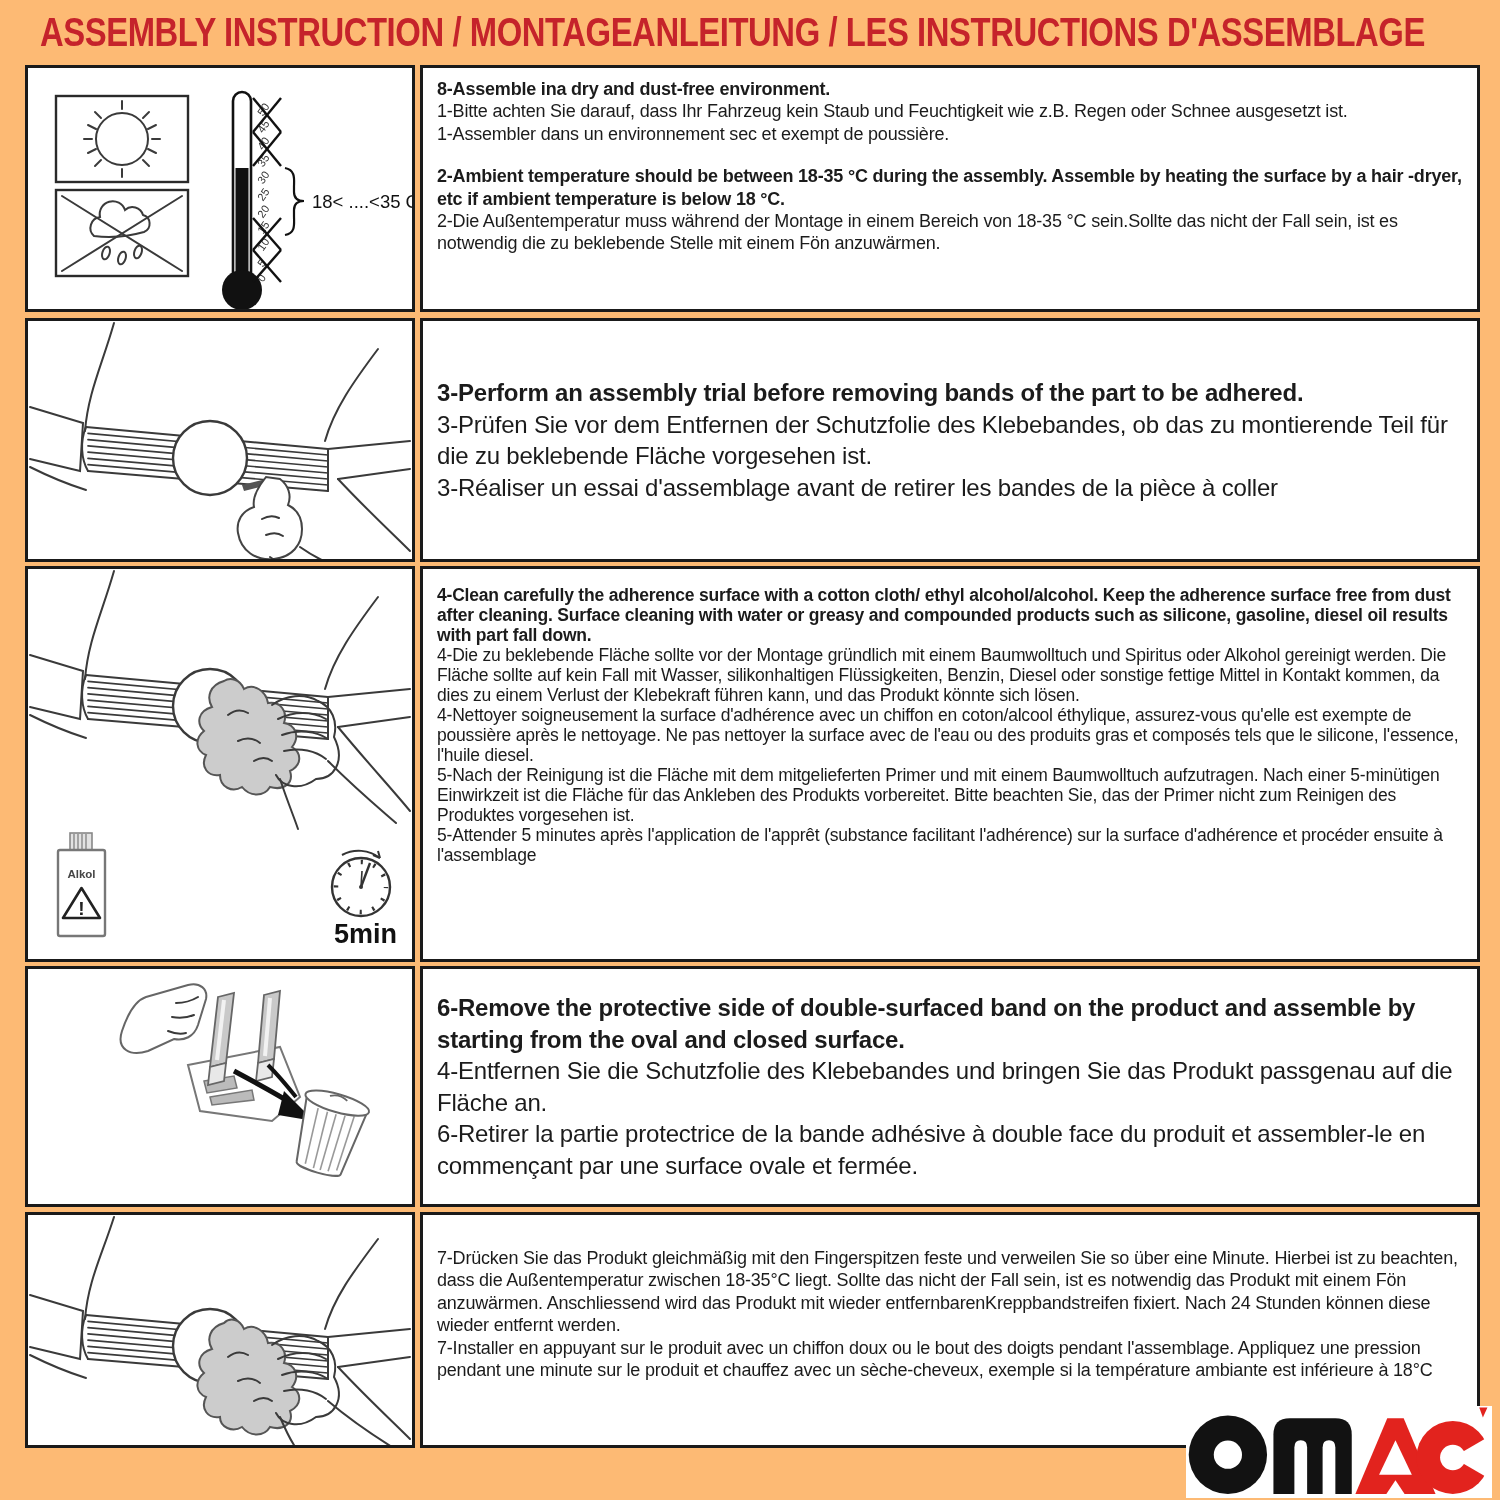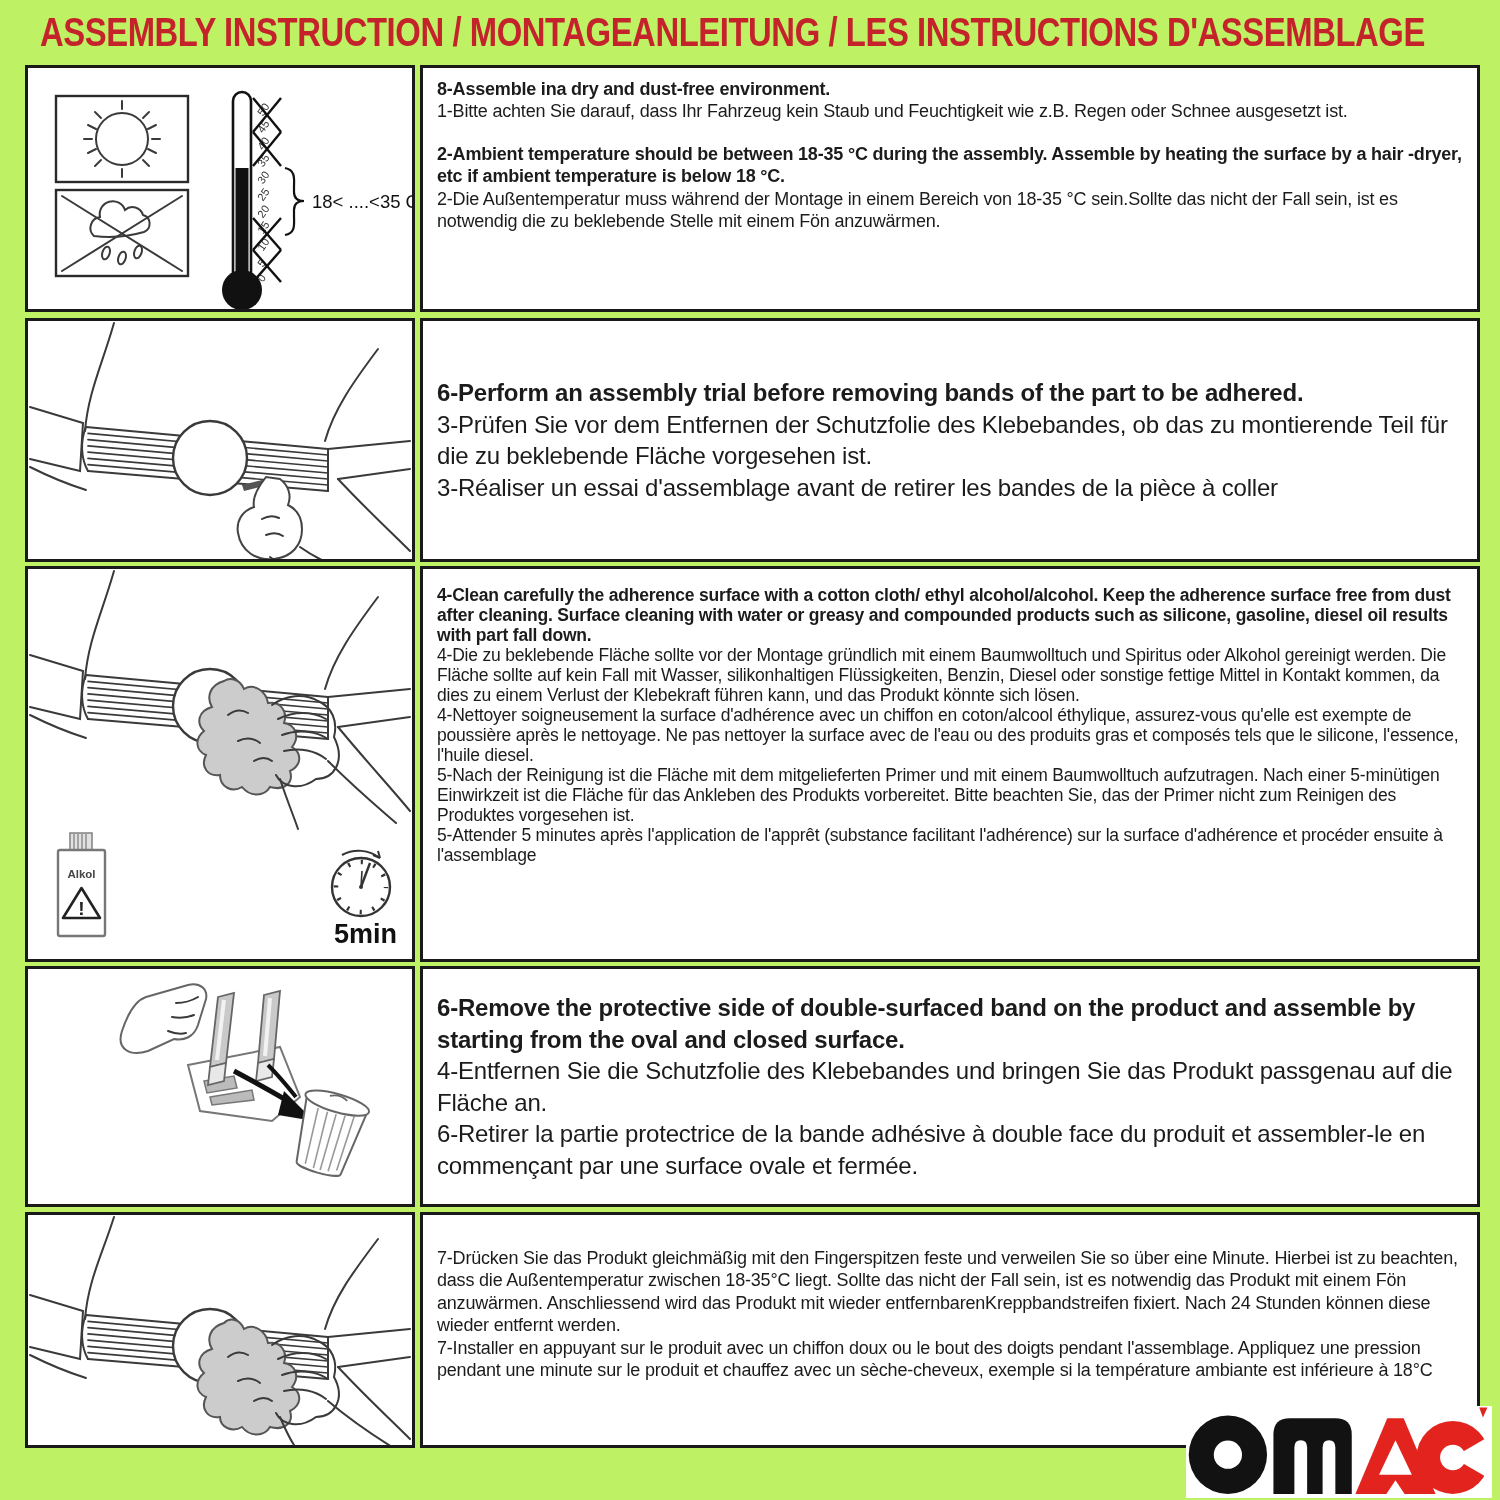--- a/index.html
+++ b/index.html
@@ -1,16 +1,16 @@
 <!DOCTYPE html>
 <html><head>
 <meta charset="utf-8">
 <style>
   html,body{margin:0;padding:0;background:#fff;}
-  .page{position:relative;width:1500px;height:1500px;background:#bef264;overflow:hidden;
+  .page{position:relative;width:1500px;height:1500px;background:#fdba74;overflow:hidden;
         font-family:"Liberation Sans",sans-serif;color:#1b1b1b;}
   .title{position:absolute;left:40px;top:10px;font-size:40px;font-weight:bold;
          color:#c5232b;white-space:nowrap;transform:scaleX(0.82);transform-origin:left top;
          letter-spacing:-0.5px;}
   .row{position:absolute;left:0;width:1500px;}
   .figbox{position:absolute;left:25px;width:390px;height:100%;border:3px solid #1a1a1a;
           box-sizing:border-box;background:#fff;}
   .textbox{position:absolute;left:420px;width:1060px;height:100%;border:3px solid #1a1a1a;
            box-sizing:border-box;background:#fff;padding:10px 14px;display:flex;
            flex-direction:column;}
@@ -95,20 +95,21 @@
               <line x1="253" y1="182" x2="225" y2="214"></line>
           </g>
           <path d="M257,100 C268,102 266,112 266,119 L266,124 C266,131 271,133 276,133 C271,133 266,135 266,142 L266,148 C266,156 268,165 257,167" fill="none" stroke="#111" stroke-width="2.2"></path>
           <text x="284" y="140" font-family="Liberation Sans, sans-serif" font-size="18.5" fill="#111">18&lt; ....&lt;35 C</text>
         </g>
       </svg>
     </div>
     <div class="textbox fs18">
       <p class="b">8-Assemble ina dry and dust-free environment.</p>
       <p class="r">1-Bitte achten Sie darauf, dass Ihr Fahrzeug kein Staub und Feuchtigkeit wie z.B. Regen oder Schnee ausgesetzt ist.</p>
+      <p class="r">1-Assembler dans un environnement sec et exempt de poussière.</p>
       <p class="b gap">2-Ambient temperature should be between 18-35 °C  during the assembly. Assemble by heating the surface by a hair -dryer, etc if ambient temperature is below 18 °C.</p>
       <p class="r">2-Die Außentemperatur muss während der Montage in einem Bereich von 18-35 °C  sein.Sollte das nicht der Fall sein, ist es notwendig die zu beklebende Stelle mit einem Fön anzuwärmen.</p>
     </div>
   </div>
 
   <div class="row" style="top:318px;height:244px;">
     <div class="figbox">
       <svg viewBox="0 0 384 238" preserveAspectRatio="none">
         <g class="lineart">
           <path d="M86,2 C74,44 60,72 57,110"></path>
@@ -134,21 +135,21 @@
         <g>
           <path d="M214,164 L238,158 L240,164 L216,170 Z" fill="#555"></path>
           <path d="M238,156 C230,166 224,176 226,186 C214,190 208,200 210,212 C213,230 228,240 246,238 C264,236 274,224 274,208 C274,196 268,188 260,184 C264,174 260,164 252,158 Z" fill="#fff" stroke="#444" stroke-width="2"></path>
           <path d="M234,198 q9,-5 17,-1 M238,214 q10,-4 17,1" class="lineart" stroke-width="1.6"></path>
           <path d="M272,226 C292,240 312,248 330,250" class="lineart"></path>
           <path d="M242,236 C254,244 266,248 278,252" class="lineart"></path>
         </g>
       </svg>
     </div>
     <div class="textbox fs24 vcenter">
-      <p class="b">6-Perform an assembly trial before removing bands of the part to be adhered.</p>
+      <p class="b">3-Perform an assembly trial before removing bands of the part to be adhered.</p>
       <p class="r">3-Prüfen Sie vor dem Entfernen der Schutzfolie des Klebebandes, ob das zu montierende Teil für die zu beklebende Fläche vorgesehen ist.</p>
       <p class="r">3-Réaliser un essai d'assemblage avant de retirer les bandes de la pièce à coller</p>
     </div>
   </div>
 
   <div class="row" style="top:566px;height:396px;">
     <div class="figbox">
       <svg viewBox="0 0 384 390" preserveAspectRatio="none">
         <g class="lineart">
           <path d="M86,2 C74,44 60,72 57,110"></path>

